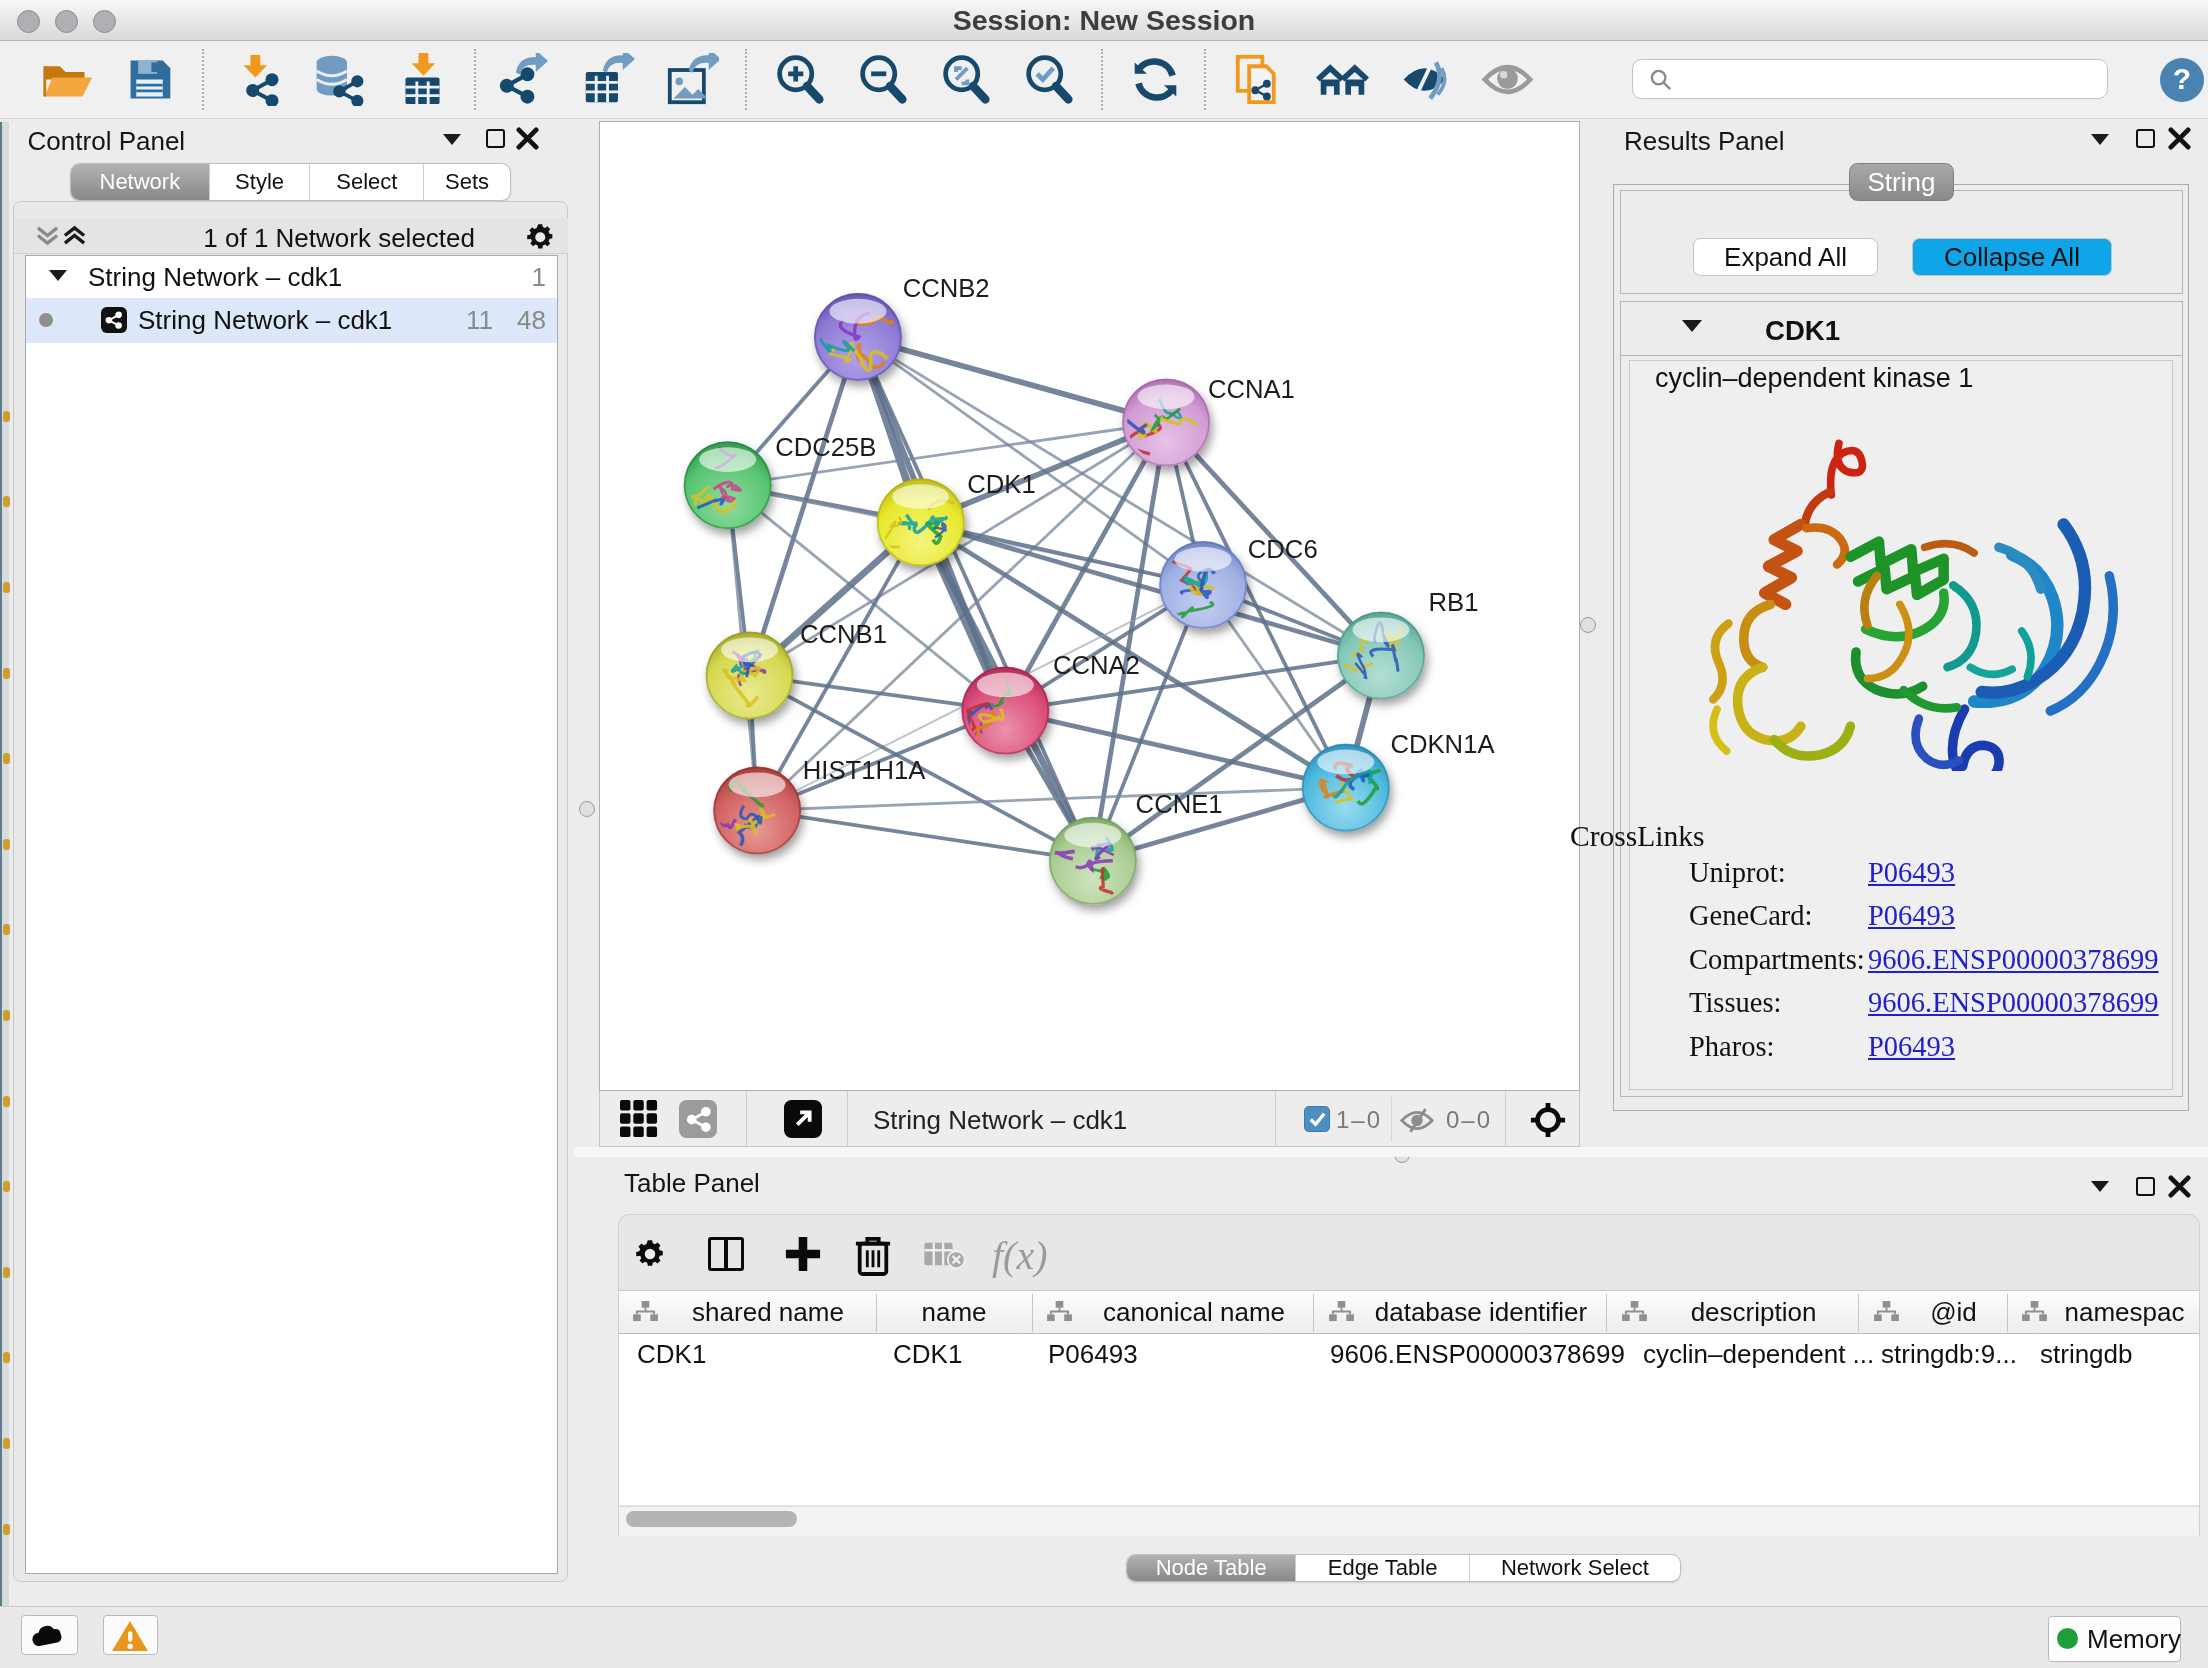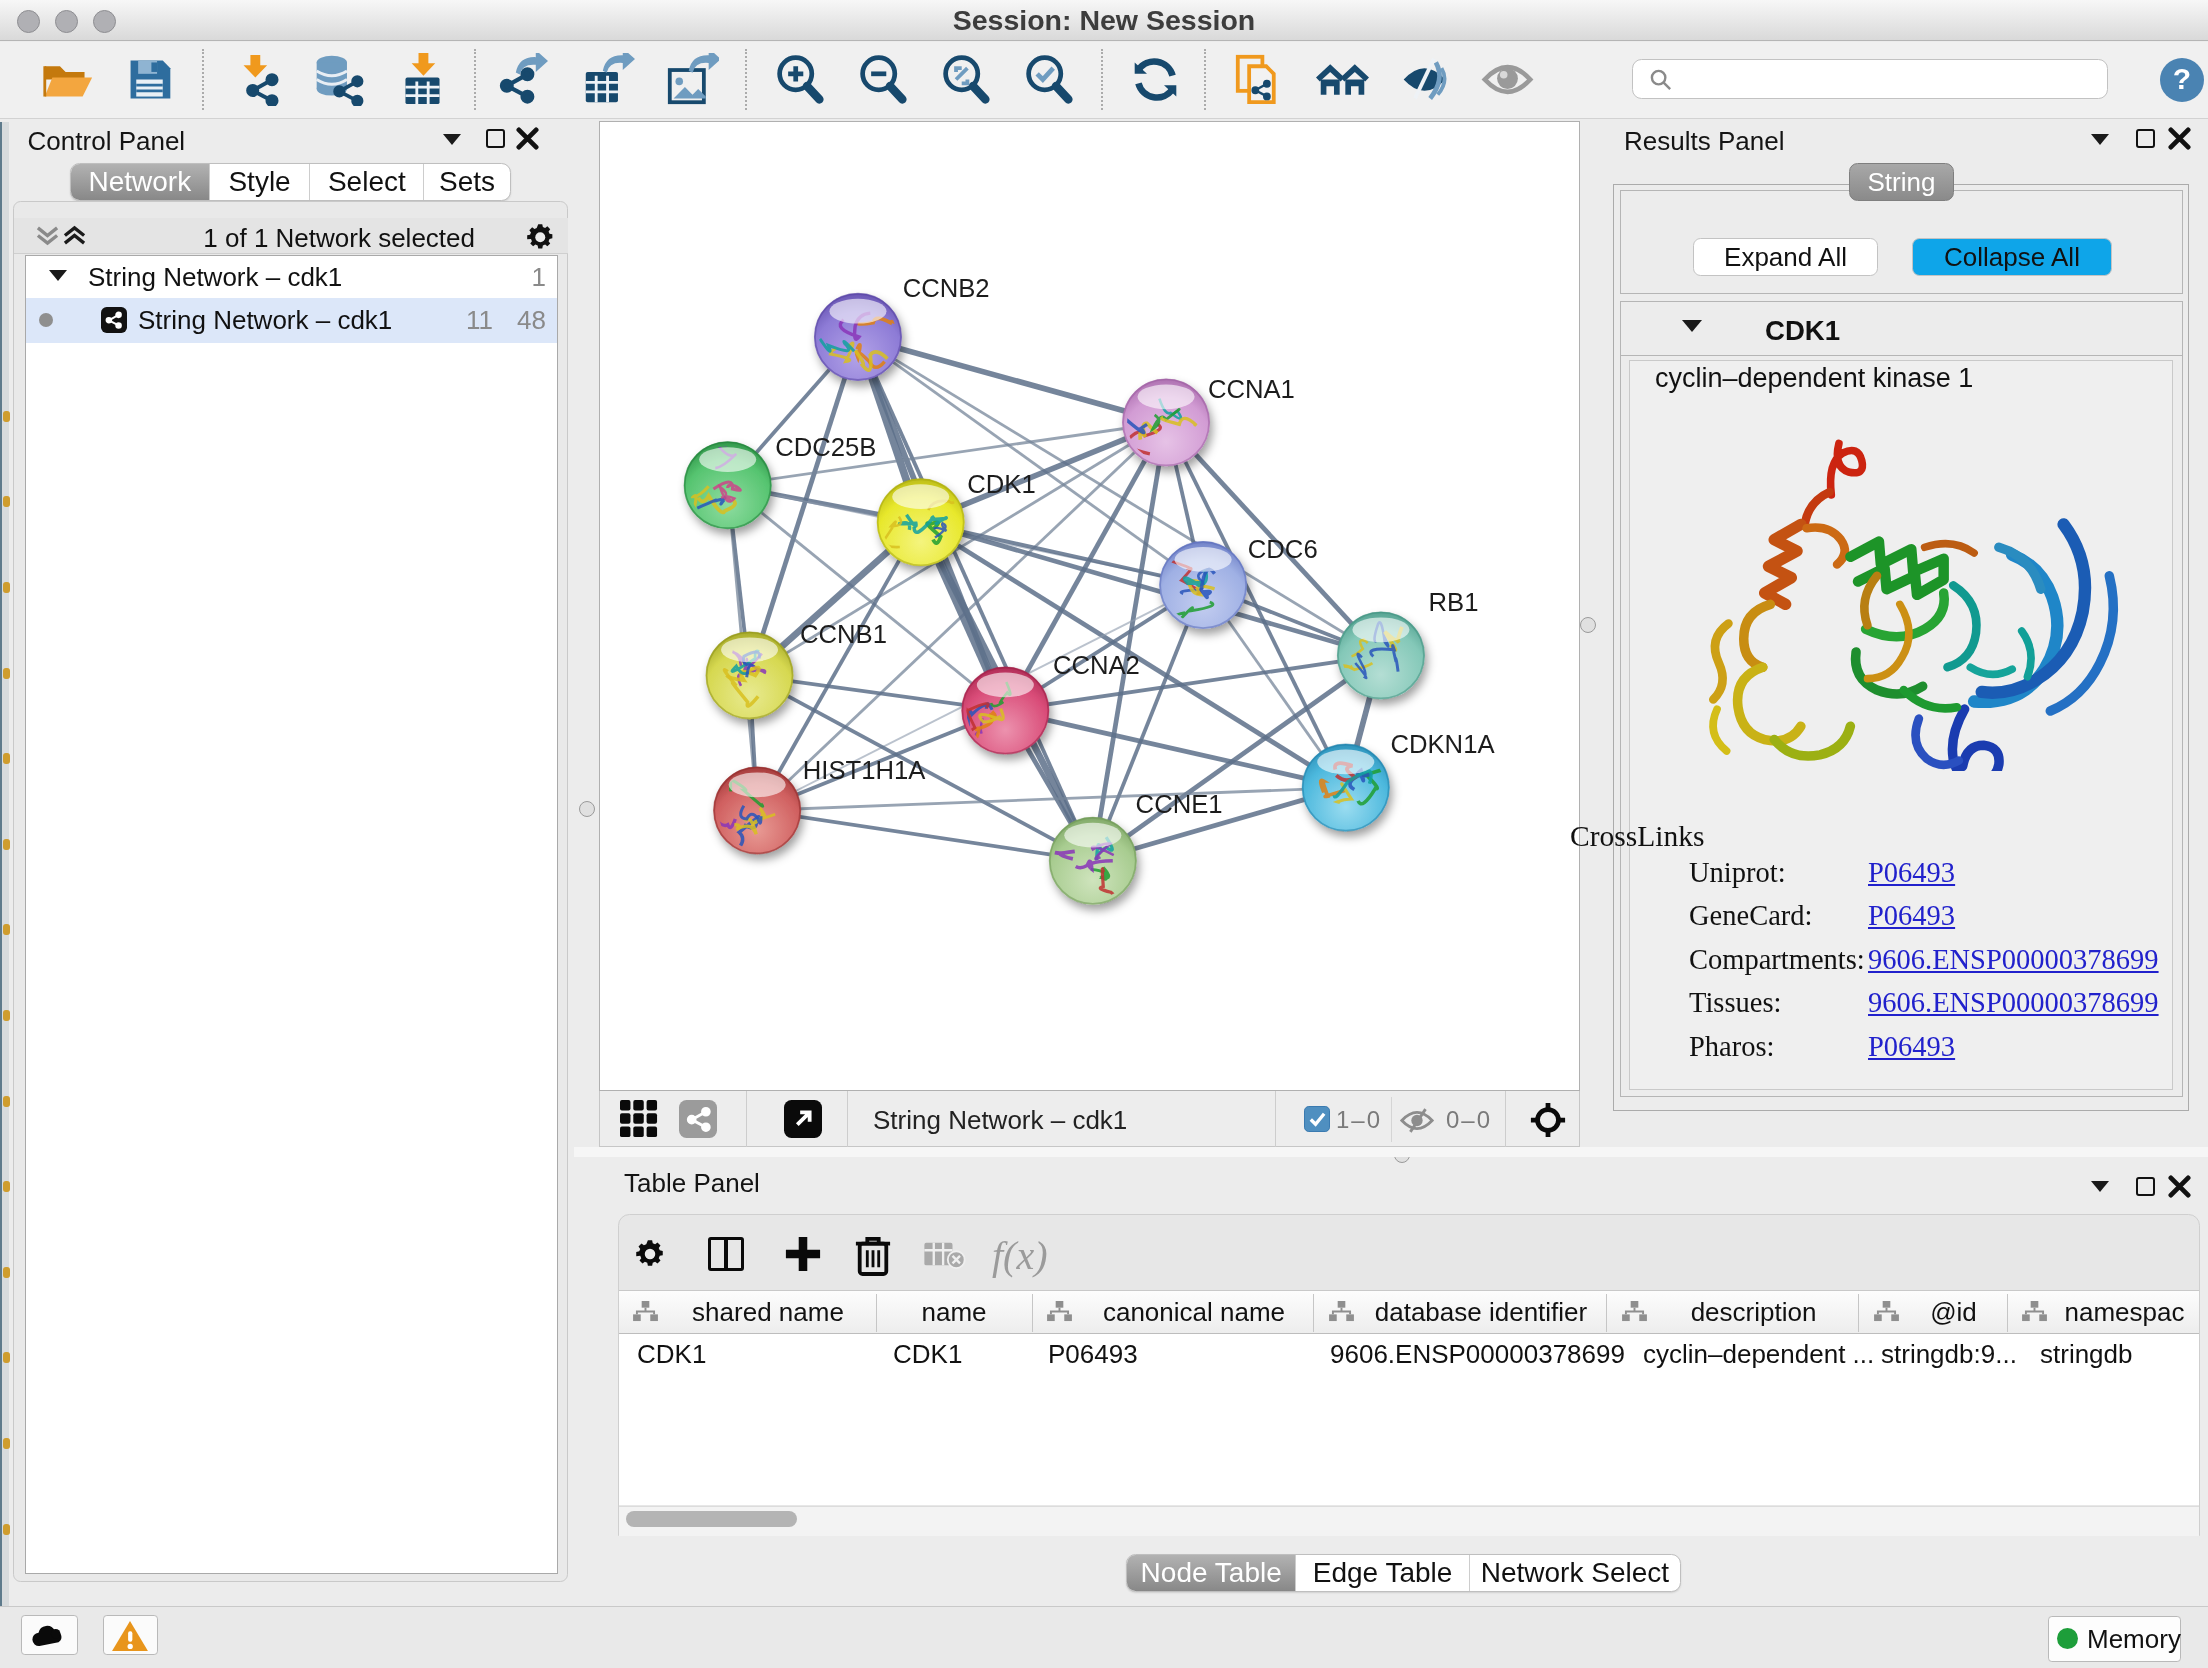--- a/index.html
+++ b/index.html
@@ -1,20 +1,20 @@
 <!DOCTYPE html>
 <html style="font-size:15px"><head><meta charset="utf-8"><style>
 * { margin:0; padding:0; box-sizing:border-box; }
 body { width:2208px; height:1668px; position:relative; overflow:hidden;
   font-family:"Liberation Sans", sans-serif; background:#ececec; color:#111; }
 .abs { position:absolute; }
 .ptitle { font-size:26px; color:#141414; }
 .seg { position:absolute; display:flex; border:1px solid #bfbfbf; border-radius:9.5px;
   background:#fff; overflow:hidden; box-shadow:0 1px 1.9px rgba(0,0,0,0.12); }
-.seg > div { font-size:28px; display:flex; align-items:center; justify-content:center;
+.seg > div { font-size:22px; display:flex; align-items:center; justify-content:center;
   border-right:1px solid #cdcdcd; color:#111; }
 .seg > div:last-child { border-right:none; }
 .seg > div.sel { background:linear-gradient(#b2b2b2,#888888); color:#fff; }
 </style></head><body>
 <div class="abs" style="left:0;top:122px;width:8.6px;height:1494px;background:#d7dbdd;border-left:2.9px solid #5e7b8c"></div>
 <div class="abs" style="left:2.9px;top:411px;width:6.7px;height:10.5px;background:#cf9d2e;border-radius:2.9px"></div>
 <div class="abs" style="left:2.9px;top:496px;width:6.7px;height:10.5px;background:#cf9d2e;border-radius:2.9px"></div>
 <div class="abs" style="left:2.9px;top:582px;width:6.7px;height:10.5px;background:#cf9d2e;border-radius:2.9px"></div>
 <div class="abs" style="left:2.9px;top:668px;width:6.7px;height:10.5px;background:#cf9d2e;border-radius:2.9px"></div>
 <div class="abs" style="left:2.9px;top:753px;width:6.7px;height:10.5px;background:#cf9d2e;border-radius:2.9px"></div>
@@ -711,21 +711,21 @@
 <div class="abs" style="left:619px;top:1334px;width:1580px;height:171px;background:#fff"></div>
 <div class="abs" style="left:637px;top:1339px;font-size:26px">CDK1</div>
 <div class="abs" style="left:893px;top:1339px;font-size:26px">CDK1</div>
 <div class="abs" style="left:1048px;top:1339px;font-size:26px">P06493</div>
 <div class="abs" style="left:1330px;top:1339px;font-size:26px">9606.ENSP00000378699</div>
 <div class="abs" style="left:1643px;top:1339px;font-size:26px">cyclin–dependent ...</div>
 <div class="abs" style="left:1881px;top:1339px;font-size:26px">stringdb:9...</div>
 <div class="abs" style="left:2040px;top:1339px;font-size:26px">stringdb</div>
 <div class="abs" style="left:619px;top:1506px;width:1580px;height:29.5px;background:#f3f3f3;border-top:1px solid #dcdcdc"></div>
 <div class="abs" style="left:626px;top:1511px;width:171px;height:16px;background:#b4b4b4;border-radius:8.6px"></div>
-<div class="seg" style="left:1126px;top:1554px;width:555px;height:38px">
+<div class="seg" style="left:1126px;top:1554px;width:555px;height:28px">
     <div class="sel" style="width:170px">Node Table</div>
     <div style="width:174px">Edge Table</div>
     <div style="width:211px">Network Select</div>
   </div>
 <div class="abs" style="left:0;top:1606px;width:2208px;height:62px;background:#e9e9e9;border-top:1px solid #c9c9c9"></div>
 <div class="abs" style="left:21px;top:1615px;width:57px;height:40px;background:#fbfbfb;border:1px solid #b9b9b9;border-radius:3.8px"></div>
 <svg class="abs" style="left:30px;top:1623px" width="38" height="27" viewBox="0 0 40 28">
     <path d="M10 24 a7 7 0 0 1 -1 -14 a9 9 0 0 1 17 -2 a6.5 6.5 0 0 1 4 12 z" fill="#0a0a0a"></path>
     <circle cx="27" cy="11" r="5" fill="#0a0a0a"></circle>
   </svg>

